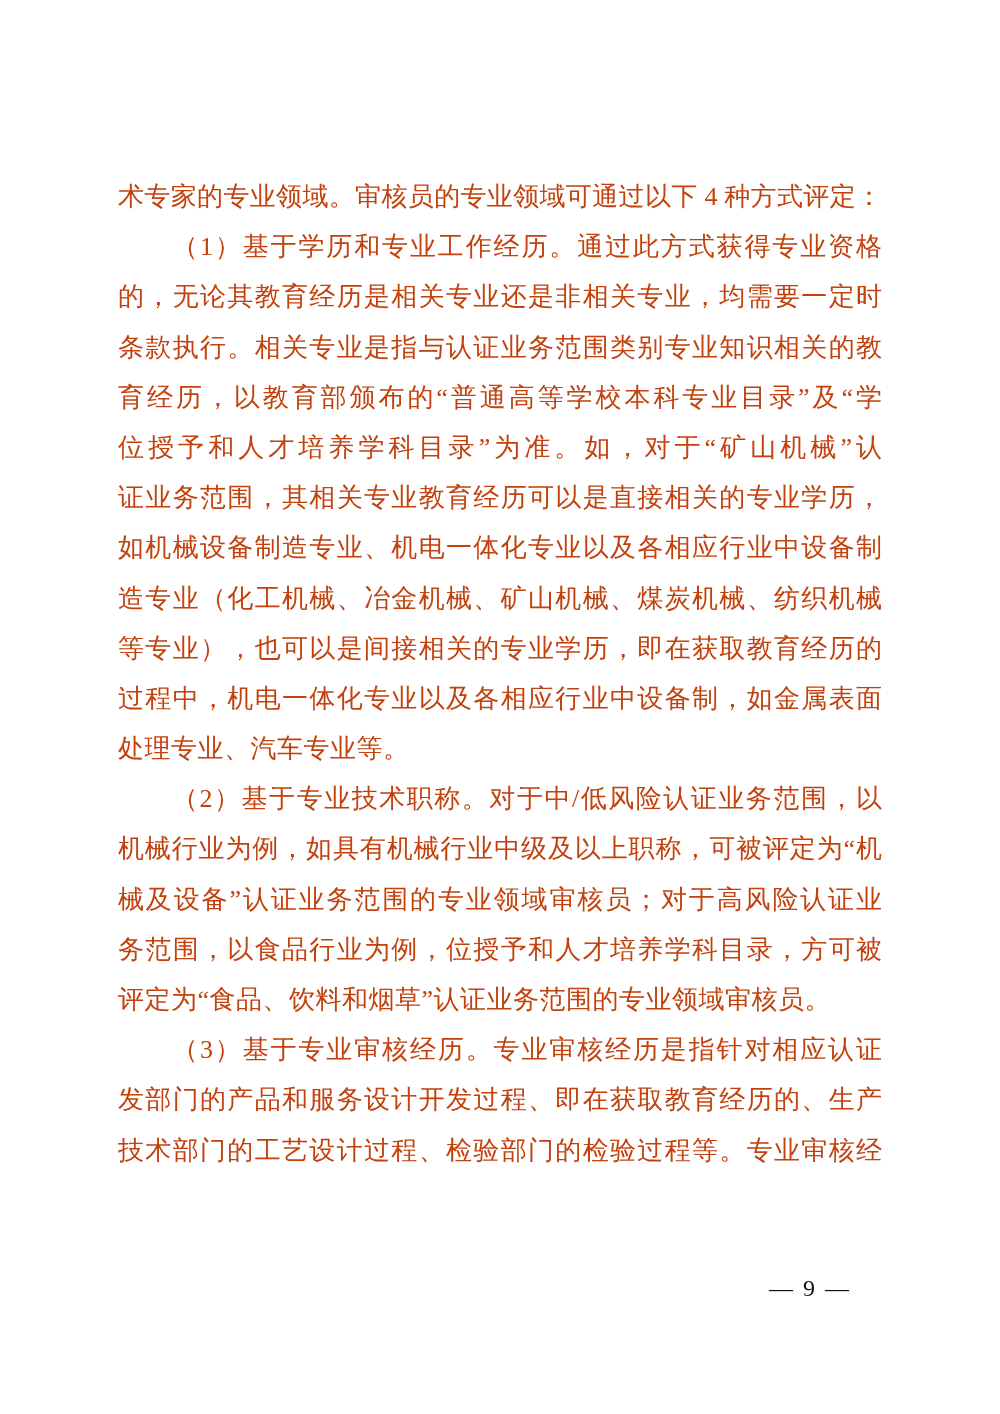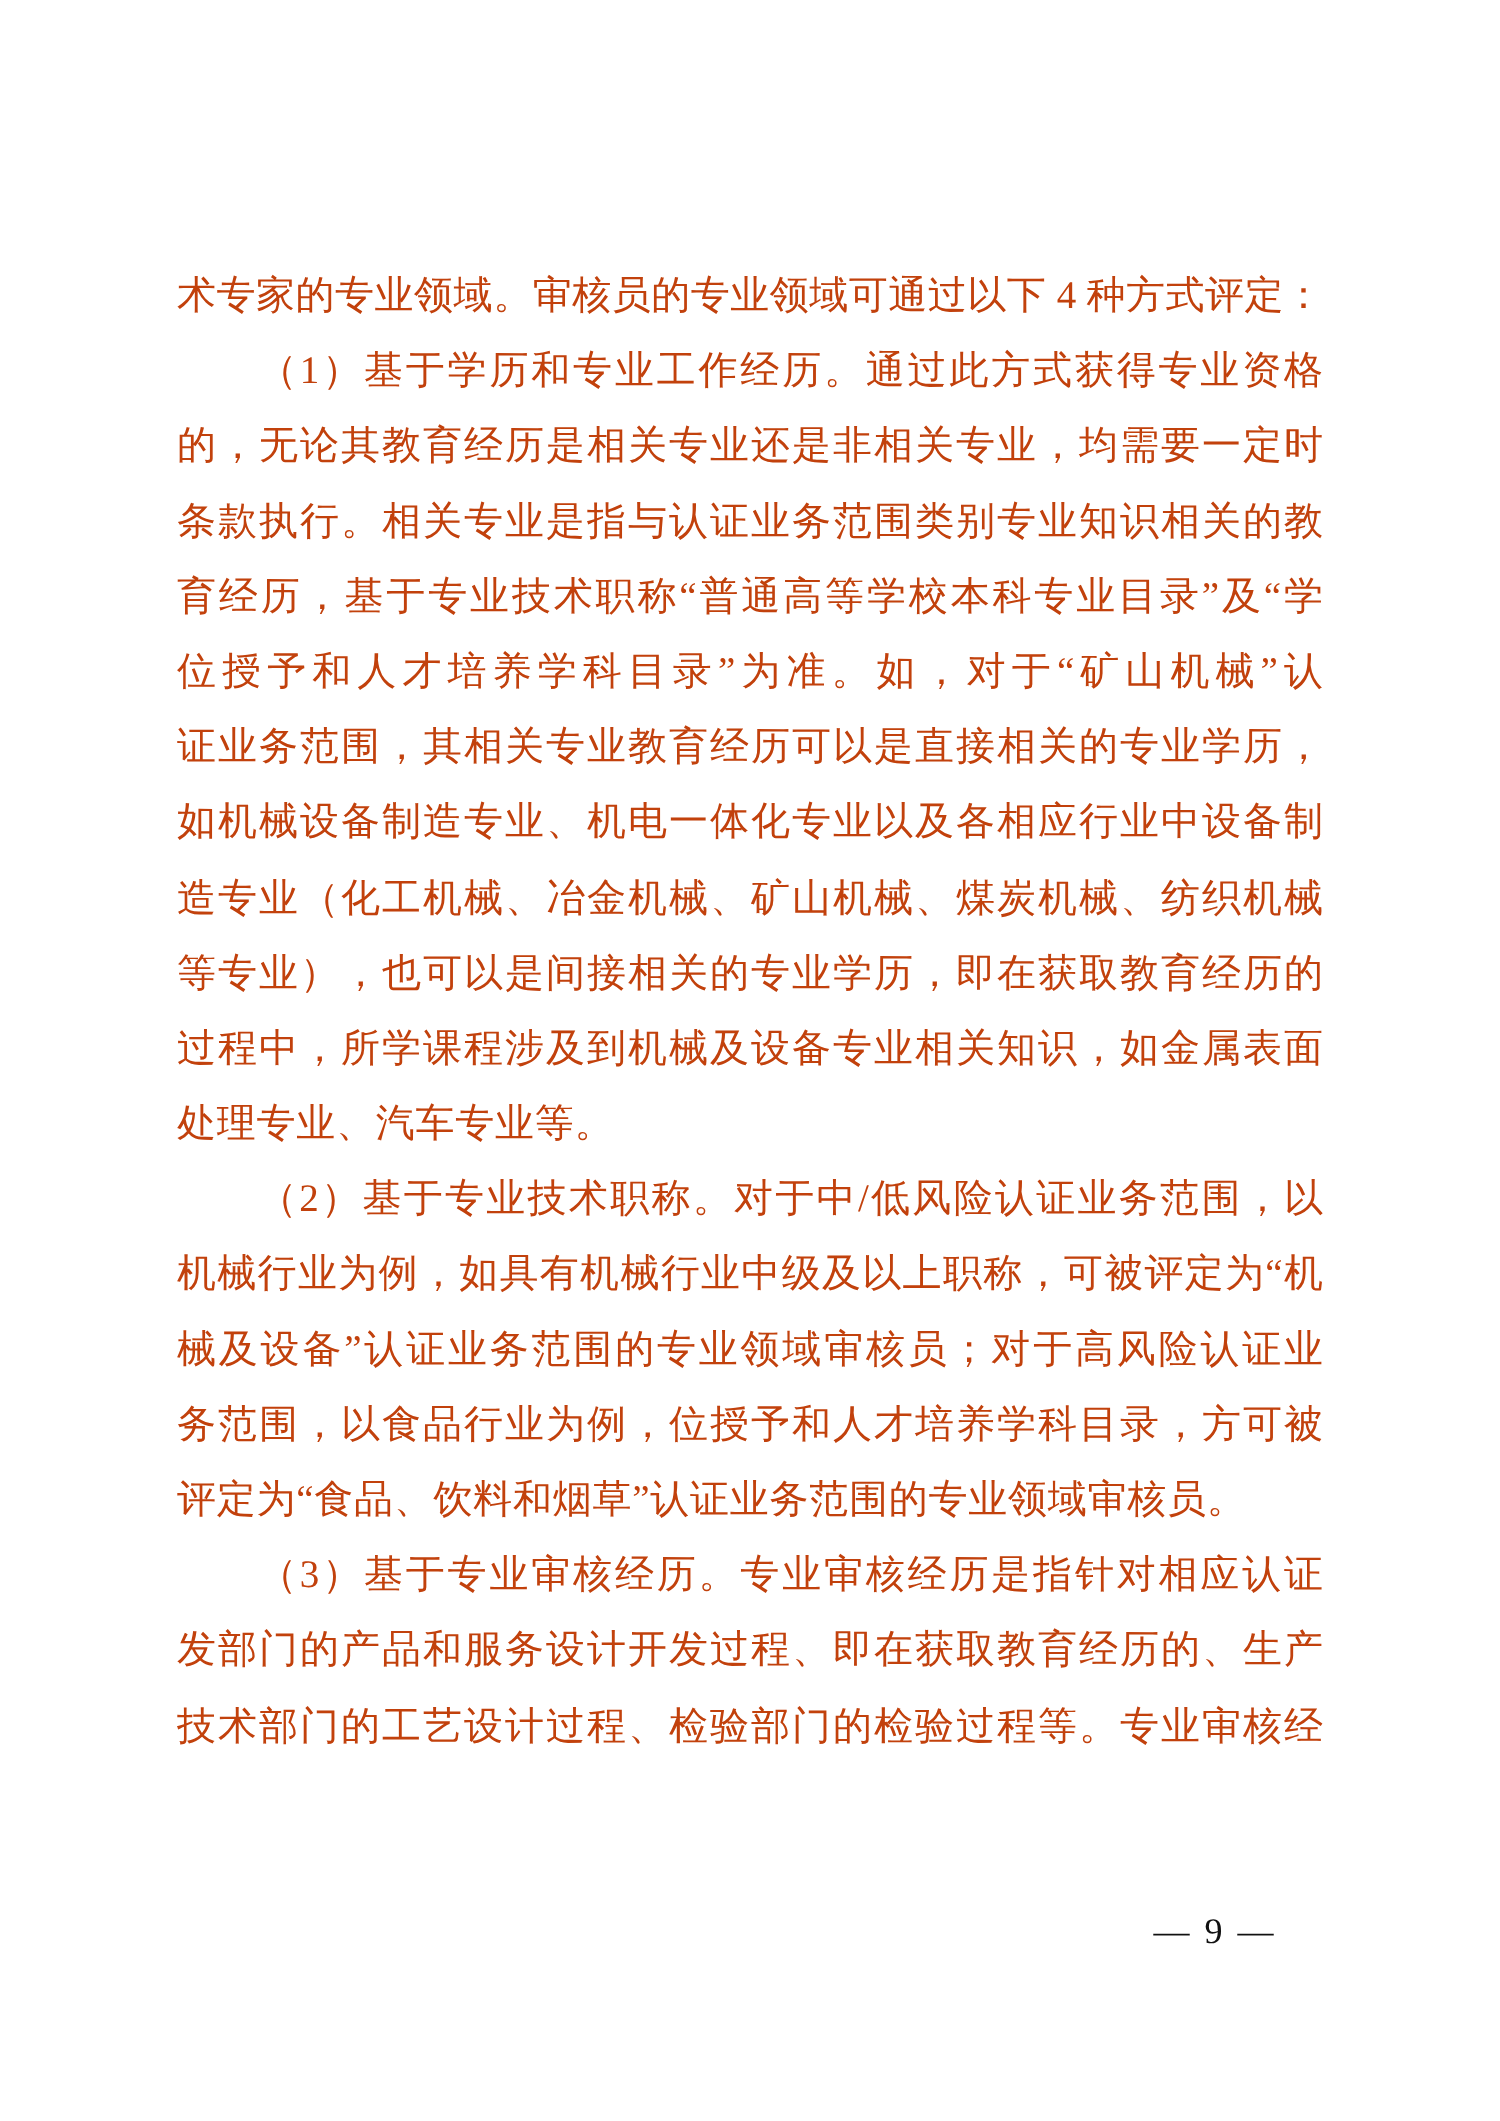--- a/index.html
+++ b/index.html
@@ -58,27 +58,27 @@
 </style>
 </head>
 <body>
 
 <div class="page">
   <div class="text-block">
       <div class="line justify">术专家的专业领域。审核员的专业领域可通过以下 4 种方式评定：</div>
       <div class="line justify indent">（1）基于学历和专业工作经历。通过此方式获得专业资格</div>
       <div class="line justify">的，无论其教育经历是相关专业还是非相关专业，均需要一定时</div>
       <div class="line justify">条款执行。相关专业是指与认证业务范围类别专业知识相关的教</div>
-      <div class="line justify">育经历，基于专业技术职称“普通高等学校本科专业目录”及“学</div>
+      <div class="line justify">育经历，以教育部颁布的“普通高等学校本科专业目录”及“学</div>
       <div class="line justify">位授予和人才培养学科目录”为准。如，对于“矿山机械”认</div>
       <div class="line justify">证业务范围，其相关专业教育经历可以是直接相关的专业学历，</div>
       <div class="line justify">如机械设备制造专业、机电一体化专业以及各相应行业中设备制</div>
       <div class="line justify">造专业（化工机械、冶金机械、矿山机械、煤炭机械、纺织机械</div>
       <div class="line justify">等专业），也可以是间接相关的专业学历，即在获取教育经历的</div>
-      <div class="line justify">过程中，所学课程涉及到机械及设备专业相关知识，如金属表面</div>
+      <div class="line justify">过程中，机电一体化专业以及各相应行业中设备制，如金属表面</div>
       <div class="line">处理专业、汽车专业等。</div>
       <div class="line justify indent">（2）基于专业技术职称。对于中/低风险认证业务范围，以</div>
       <div class="line justify">机械行业为例，如具有机械行业中级及以上职称，可被评定为“机</div>
       <div class="line justify">械及设备”认证业务范围的专业领域审核员；对于高风险认证业</div>
       <div class="line justify">务范围，以食品行业为例，位授予和人才培养学科目录，方可被</div>
       <div class="line">评定为“食品、饮料和烟草”认证业务范围的专业领域审核员。</div>
       <div class="line justify indent">（3）基于专业审核经历。专业审核经历是指针对相应认证</div>
       <div class="line justify">发部门的产品和服务设计开发过程、即在获取教育经历的、生产</div>
       <div class="line justify">技术部门的工艺设计过程、检验部门的检验过程等。专业审核经</div>
     </div>

